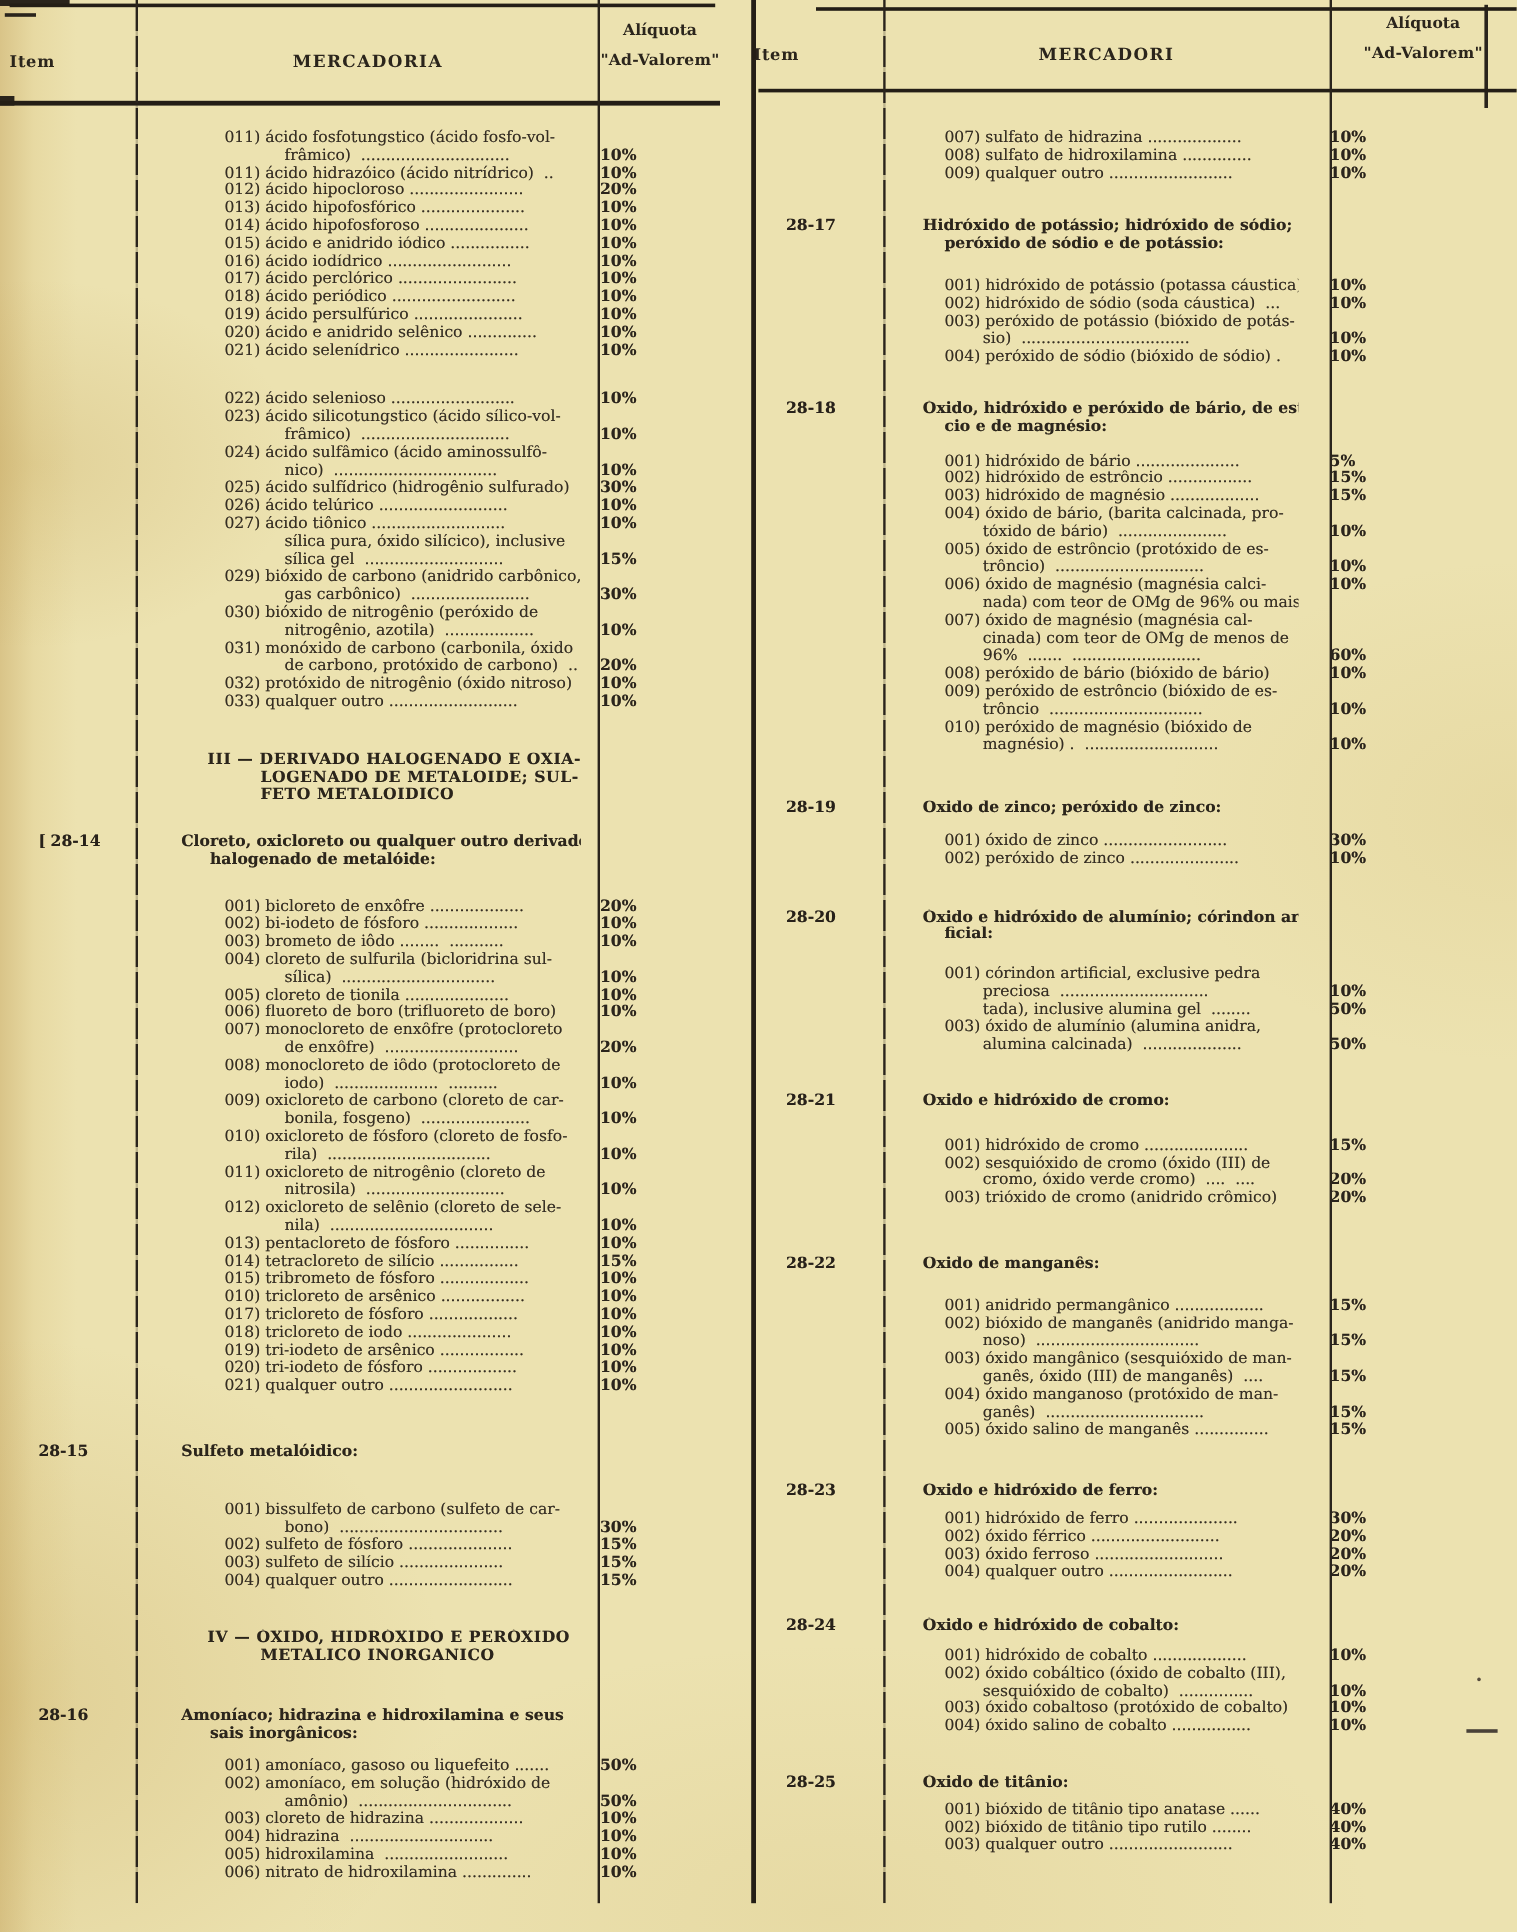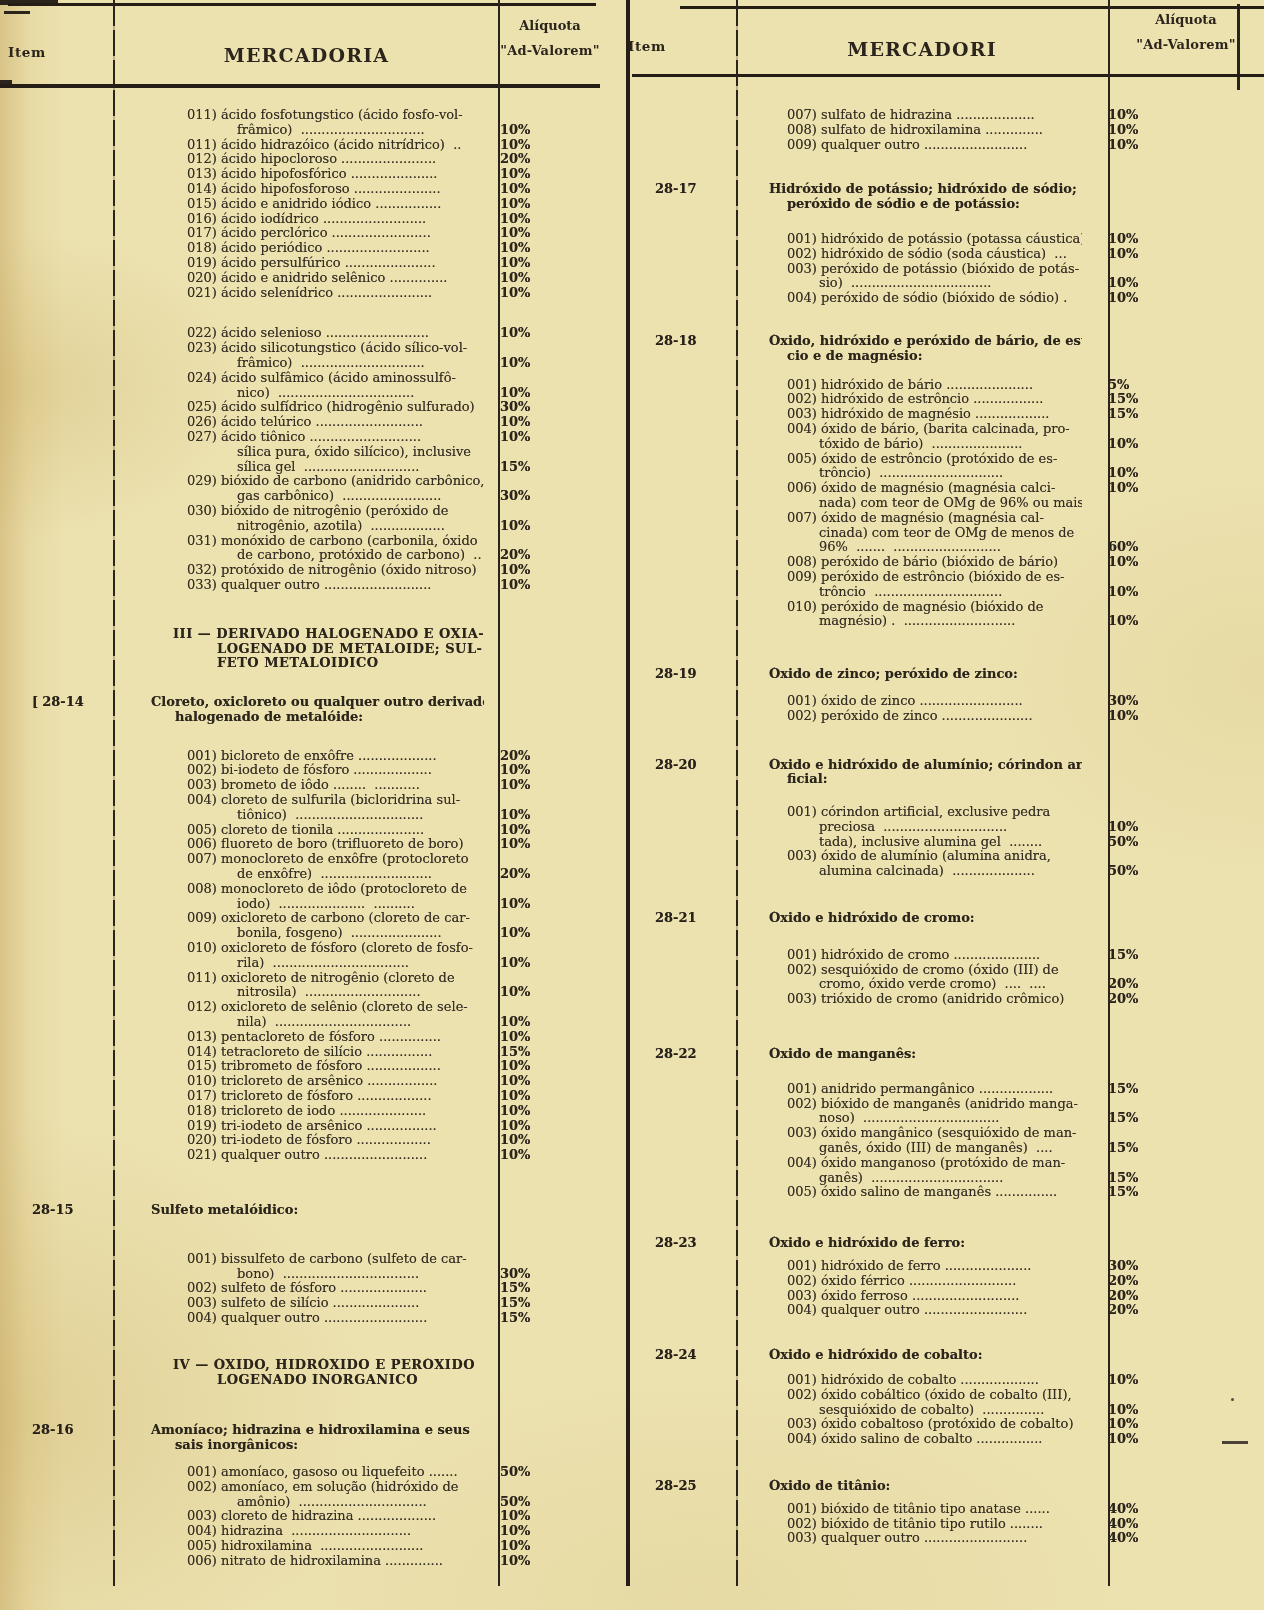--- a/index.html
+++ b/index.html
@@ -17,21 +17,21 @@
   .page{position:relative;width:1264px;height:1610px;}
   .table{position:absolute;top:0;height:1610px;}
   .table.left{left:8px;width:592px;--codew:105px;--e:50px;--c:100px;--d:14px;--dc:38px;--h:36px;--hc:80px;--ratew:100px;--ratepad:16px;}
   .table.right{left:628px;width:636px;--codew:108px;--e:24px;--c:56px;--d:6px;--dc:24px;--h:24px;--hc:44px;--ratew:156px;--ratepad:26px;}
   .rule{position:absolute;background:#241e16;}
   .vline{position:absolute;width:2px;top:0;bottom:24px;
     background:repeating-linear-gradient(180deg,#2a241c 0 26px,rgba(42,36,28,.25) 26px 30px);}
   .vline.solid{background:#2a241c;}
   .header{position:absolute;top:0;left:0;right:0;height:106px;}
   .h-item{position:absolute;top:44px;width:var(--codew);font-size:13.5px;font-weight:bold;letter-spacing:.6px;color:#2b251c;}
-  .h-merc{position:absolute;top:44px;left:var(--codew);right:var(--ratew);text-align:center;font-size:19px;font-weight:bold;letter-spacing:1.2px;color:#2b251c;}
+  .h-merc{position:absolute;top:44px;left:var(--codew);right:var(--ratew);text-align:center;font-size:14px;font-weight:bold;letter-spacing:1.2px;color:#2b251c;}
   .h-aliq{position:absolute;right:0;width:var(--ratew);text-align:center;font-size:13px;font-weight:bold;color:#2b251c;}
   .h-aliq .l1{display:block;margin-top:18px;}
   .h-aliq .l2{display:block;margin-top:10px;letter-spacing:.2px;}
   .tbody{position:absolute;top:108px;left:0;right:0;}
   .row{display:flex;height:14.8px;line-height:14.6px;font-size:13px;white-space:pre;
     text-shadow:0 0 .5px rgba(52,42,26,.55);}
   .row .code{width:var(--codew);padding-left:24px;font-weight:bold;color:#27211a;overflow:hidden;flex:none;}
   .table.right .row .code{padding-left:27px;}
   .row .txt{flex:1;overflow:hidden;color:#352e24;}
   .row .rate{width:var(--ratew);padding-left:var(--ratepad);font-weight:bold;color:#2a241c;flex:none;overflow:hidden;}
@@ -110,21 +110,21 @@
         <div class="row k-hc"><span class="code"></span><span class="txt">LOGENADO DE METALOIDE; SUL-</span><span class="rate"></span></div>
         <div class="row k-hc"><span class="code"></span><span class="txt">FETO METALOIDICO</span><span class="rate"></span></div>
         <div class="gap" style="height: 24px;"></div>
         <div class="row k-d"><span class="code"><span class="bracket">[</span>28-14</span><span class="txt">Cloreto, oxicloreto ou qualquer outro derivado</span><span class="rate"></span></div>
         <div class="row k-dc"><span class="code"></span><span class="txt">halogenado de metalóide:</span><span class="rate"></span></div>
         <div class="gap" style="height: 24px;"></div>
         <div class="row k-e"><span class="code"></span><span class="txt">001) bicloreto de enxôfre ...................</span><span class="rate">20%</span></div>
         <div class="row k-e"><span class="code"></span><span class="txt">002) bi-iodeto de fósforo ...................</span><span class="rate">10%</span></div>
         <div class="row k-e"><span class="code"></span><span class="txt">003) brometo de iôdo ........  ...........</span><span class="rate">10%</span></div>
         <div class="row k-e"><span class="code"></span><span class="txt">004) cloreto de sulfurila (bicloridrina sul-</span><span class="rate"></span></div>
-        <div class="row k-c"><span class="code"></span><span class="txt">tiônico)  ...............................</span><span class="rate">10%</span></div>
+        <div class="row k-c"><span class="code"></span><span class="txt">sílica)  ...............................</span><span class="rate">10%</span></div>
         <div class="row k-e"><span class="code"></span><span class="txt">005) cloreto de tionila .....................</span><span class="rate">10%</span></div>
         <div class="row k-e"><span class="code"></span><span class="txt">006) fluoreto de boro (trifluoreto de boro)</span><span class="rate">10%</span></div>
         <div class="row k-e"><span class="code"></span><span class="txt">007) monocloreto de enxôfre (protocloreto</span><span class="rate"></span></div>
         <div class="row k-c"><span class="code"></span><span class="txt">de enxôfre)  ...........................</span><span class="rate">20%</span></div>
         <div class="row k-e"><span class="code"></span><span class="txt">008) monocloreto de iôdo (protocloreto de</span><span class="rate"></span></div>
         <div class="row k-c"><span class="code"></span><span class="txt">iodo)  .....................  ..........</span><span class="rate">10%</span></div>
         <div class="row k-e"><span class="code"></span><span class="txt">009) oxicloreto de carbono (cloreto de car-</span><span class="rate"></span></div>
         <div class="row k-c"><span class="code"></span><span class="txt">bonila, fosgeno)  ......................</span><span class="rate">10%</span></div>
         <div class="row k-e"><span class="code"></span><span class="txt">010) oxicloreto de fósforo (cloreto de fosfo-</span><span class="rate"></span></div>
         <div class="row k-c"><span class="code"></span><span class="txt">rila)  .................................</span><span class="rate">10%</span></div>
@@ -144,21 +144,21 @@
         <div class="gap" style="height: 40px;"></div>
         <div class="row k-d"><span class="code">28-15</span><span class="txt">Sulfeto metalóidico:</span><span class="rate"></span></div>
         <div class="gap" style="height: 34px;"></div>
         <div class="row k-e"><span class="code"></span><span class="txt">001) bissulfeto de carbono (sulfeto de car-</span><span class="rate"></span></div>
         <div class="row k-c"><span class="code"></span><span class="txt">bono)  .................................</span><span class="rate">30%</span></div>
         <div class="row k-e"><span class="code"></span><span class="txt">002) sulfeto de fósforo .....................</span><span class="rate">15%</span></div>
         <div class="row k-e"><span class="code"></span><span class="txt">003) sulfeto de silício .....................</span><span class="rate">15%</span></div>
         <div class="row k-e"><span class="code"></span><span class="txt">004) qualquer outro .........................</span><span class="rate">15%</span></div>
         <div class="gap" style="height: 32px;"></div>
         <div class="row k-h"><span class="code"></span><span class="txt">IV — ÓXIDO, HIDRÓXIDO E PERÓXIDO</span><span class="rate"></span></div>
-        <div class="row k-hc"><span class="code"></span><span class="txt">LOGENADO INORGANICO</span><span class="rate"></span></div>
+        <div class="row k-hc"><span class="code"></span><span class="txt">METALICO INORGANICO</span><span class="rate"></span></div>
         <div class="gap" style="height: 36px;"></div>
         <div class="row k-d"><span class="code">28-16</span><span class="txt">Amoníaco; hidrazina e hidroxilamina e seus</span><span class="rate"></span></div>
         <div class="row k-dc"><span class="code"></span><span class="txt">sais inorgânicos:</span><span class="rate"></span></div>
         <div class="gap" style="height: 12px;"></div>
         <div class="row k-e"><span class="code"></span><span class="txt">001) amoníaco, gasoso ou liquefeito .......</span><span class="rate">50%</span></div>
         <div class="row k-e"><span class="code"></span><span class="txt">002) amoníaco, em solução (hidróxido de</span><span class="rate"></span></div>
         <div class="row k-c"><span class="code"></span><span class="txt">amônio)  ...............................</span><span class="rate">50%</span></div>
         <div class="row k-e"><span class="code"></span><span class="txt">003) cloreto de hidrazina ...................</span><span class="rate">10%</span></div>
         <div class="row k-e"><span class="code"></span><span class="txt">004) hidrazina  .............................</span><span class="rate">10%</span></div>
         <div class="row k-e"><span class="code"></span><span class="txt">005) hidroxilamina  .........................</span><span class="rate">10%</span></div>

